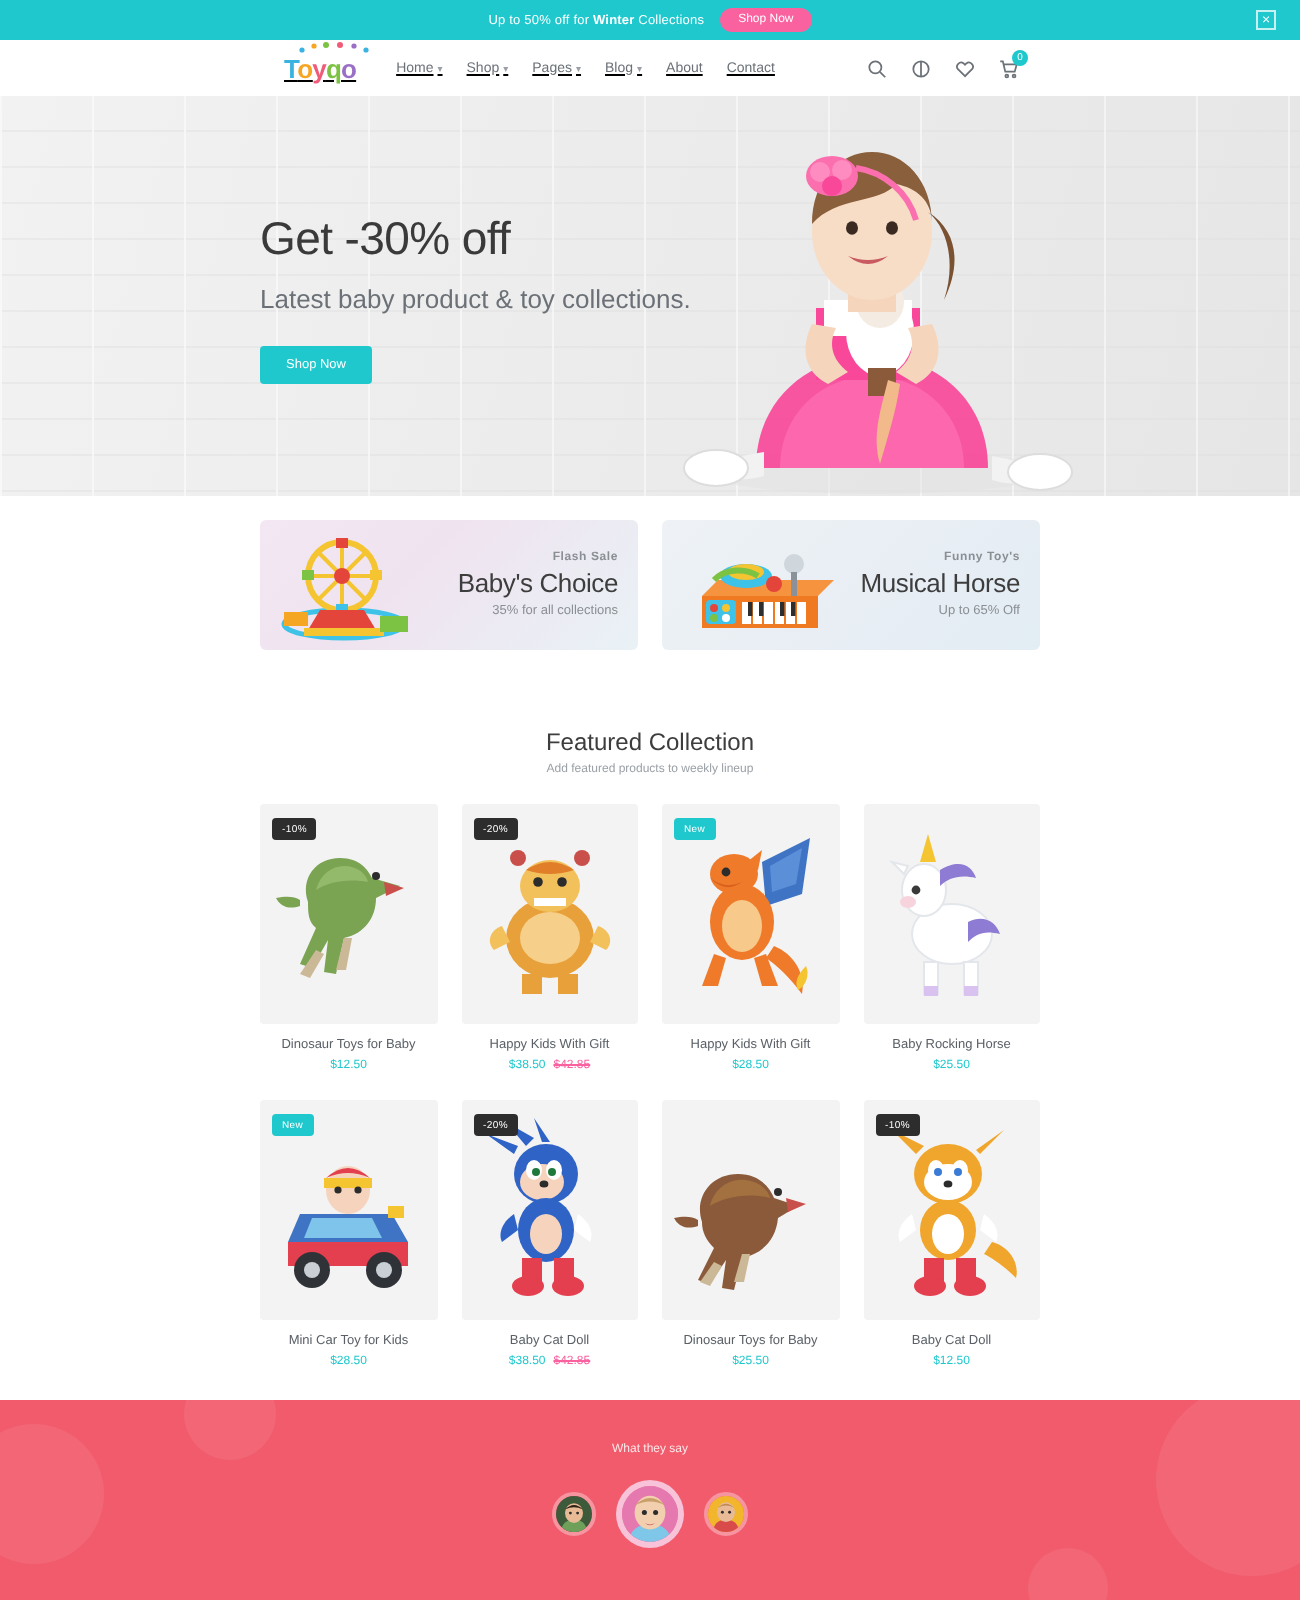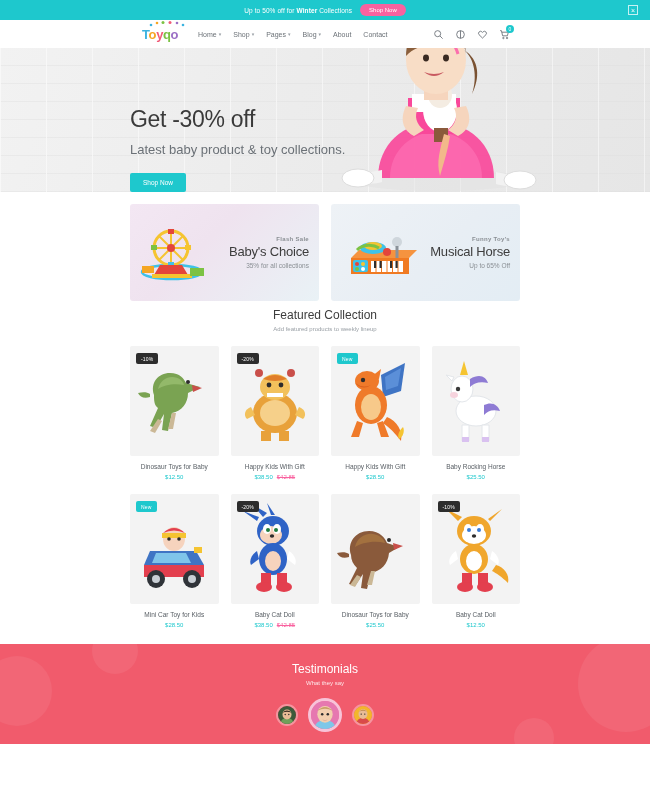--- a/index.html
+++ b/index.html
@@ -26,21 +26,21 @@
   .announce-close {
     position: absolute; right: 12px; top: 50%; transform: translateY(-50%);
     width: 10px; height: 10px; border: 1px solid rgba(255,255,255,.75);
     display: flex; align-items: center; justify-content: center;
     font-size: 7px; color: #fff; cursor: pointer; line-height: 1;
   }
 
   
   .header {
     height: 28px; background: #fff; display: flex; align-items: center;
-    padding: 0 12px; position: relative;
+    padding: 0 12px; position: relative; text-decoration: underline;
   }
   .logo {
     margin-left: 130px; font-size: 13px; font-weight: bold;
     letter-spacing: -.4px; position: relative; line-height: 1;
   }
   .logo .dots {
     position: absolute; top: -7px; left: 4px; width: 42px; height: 7px;
   }
   .logo span.l1 { color: #3bb3e0; }
   .logo span.l2 { color: #f6a623; }
@@ -63,21 +63,21 @@
   .hicon svg { width: 100%; height: 100%; display: block; }
   .cart-badge {
     position: absolute; top: -4px; right: -4px;
     background: #1ec8cd; color: #fff; font-size: 5px;
     border-radius: 50%; width: 8px; height: 8px;
     display: flex; align-items: center; justify-content: center;
   }
 
   
   .hero {
-    height: 144px; position: relative; overflow: hidden;
+    height: 200px; position: relative; overflow: hidden;
     background: linear-gradient(105deg, #f2f2f2 0%, #ececec 45%, #e6e6e6 100%);
   }
   .hero-bricks {
     position: absolute; inset: 0; opacity: .55;
     background-image:
       linear-gradient(90deg, rgba(255,255,255,.9) 1px, transparent 1px),
       linear-gradient(0deg, rgba(222,222,222,.8) 1px, transparent 1px);
     background-size: 46px 18px;
   }
   .hero-content { position: absolute; left: 130px; top: 58px; z-index: 3; }
@@ -90,21 +90,21 @@
   }
   
   .hero-girl { position: absolute; right: 100px; bottom: 0; width: 230px; height: 190px; z-index: 2; }
 
   
   .promos {
     display: flex; gap: 12px; padding: 12px 130px 0; height: 110px;
     align-items: flex-start;
   }
   .promo {
-    flex: 1; height: 97px; border-radius: 3px; overflow: hidden;
+    flex: 1; height: 65px; border-radius: 3px; overflow: hidden;
     position: relative; display: flex; align-items: center;
   }
   .promo-a { background: linear-gradient(135deg,#f3e7f3 0%,#efe3ef 40%,#e9f2f6 100%); }
   .promo-b { background: linear-gradient(135deg,#eef2f6 0%,#e8eef4 55%,#e3edf4 100%); }
   .promo-art { width: 82px; height: 62px; margin-left: 8px; flex: none; }
   .promo-text { margin-left: 4px; padding-right: 10px; text-align: right; flex: 1; }
   .promo-kicker { font-size: 6px; color: #8a8f94; letter-spacing: .3px; font-weight: bold; }
   .promo-title { font-size: 13px; color: #3d3d3d; margin-top: 2px; letter-spacing: -.2px; }
   .promo-note { font-size: 6.5px; color: #8a8f94; margin-top: 3px; }
 
@@ -573,21 +573,20 @@
     </div>
   </div>
 </div>
 
 <div class="testimonials">
   <div class="blob b1"></div>
   <div class="blob b2"></div>
   <div class="blob b3"></div>
   <div class="blob b4"></div>
 
-  <h2 class="t-title">Testimonials</h2>
   <div class="t-sub">What they say</div>
 
   <div class="avatars">
     <div class="avatar">
       <svg viewBox="0 0 40 40">
         <rect width="40" height="40" fill="#3d5a3a"></rect>
         <ellipse cx="20" cy="38" rx="14" ry="12" fill="#6fa05a"></ellipse>
         <ellipse cx="20" cy="19" rx="10" ry="11" fill="#e8bb96"></ellipse>
         <path d="M10 15q10-10 20 0-10-5-20 0z" fill="#2c2018"></path>
         <circle cx="16" cy="19" r="1.6" fill="#2c2c2c"></circle>

